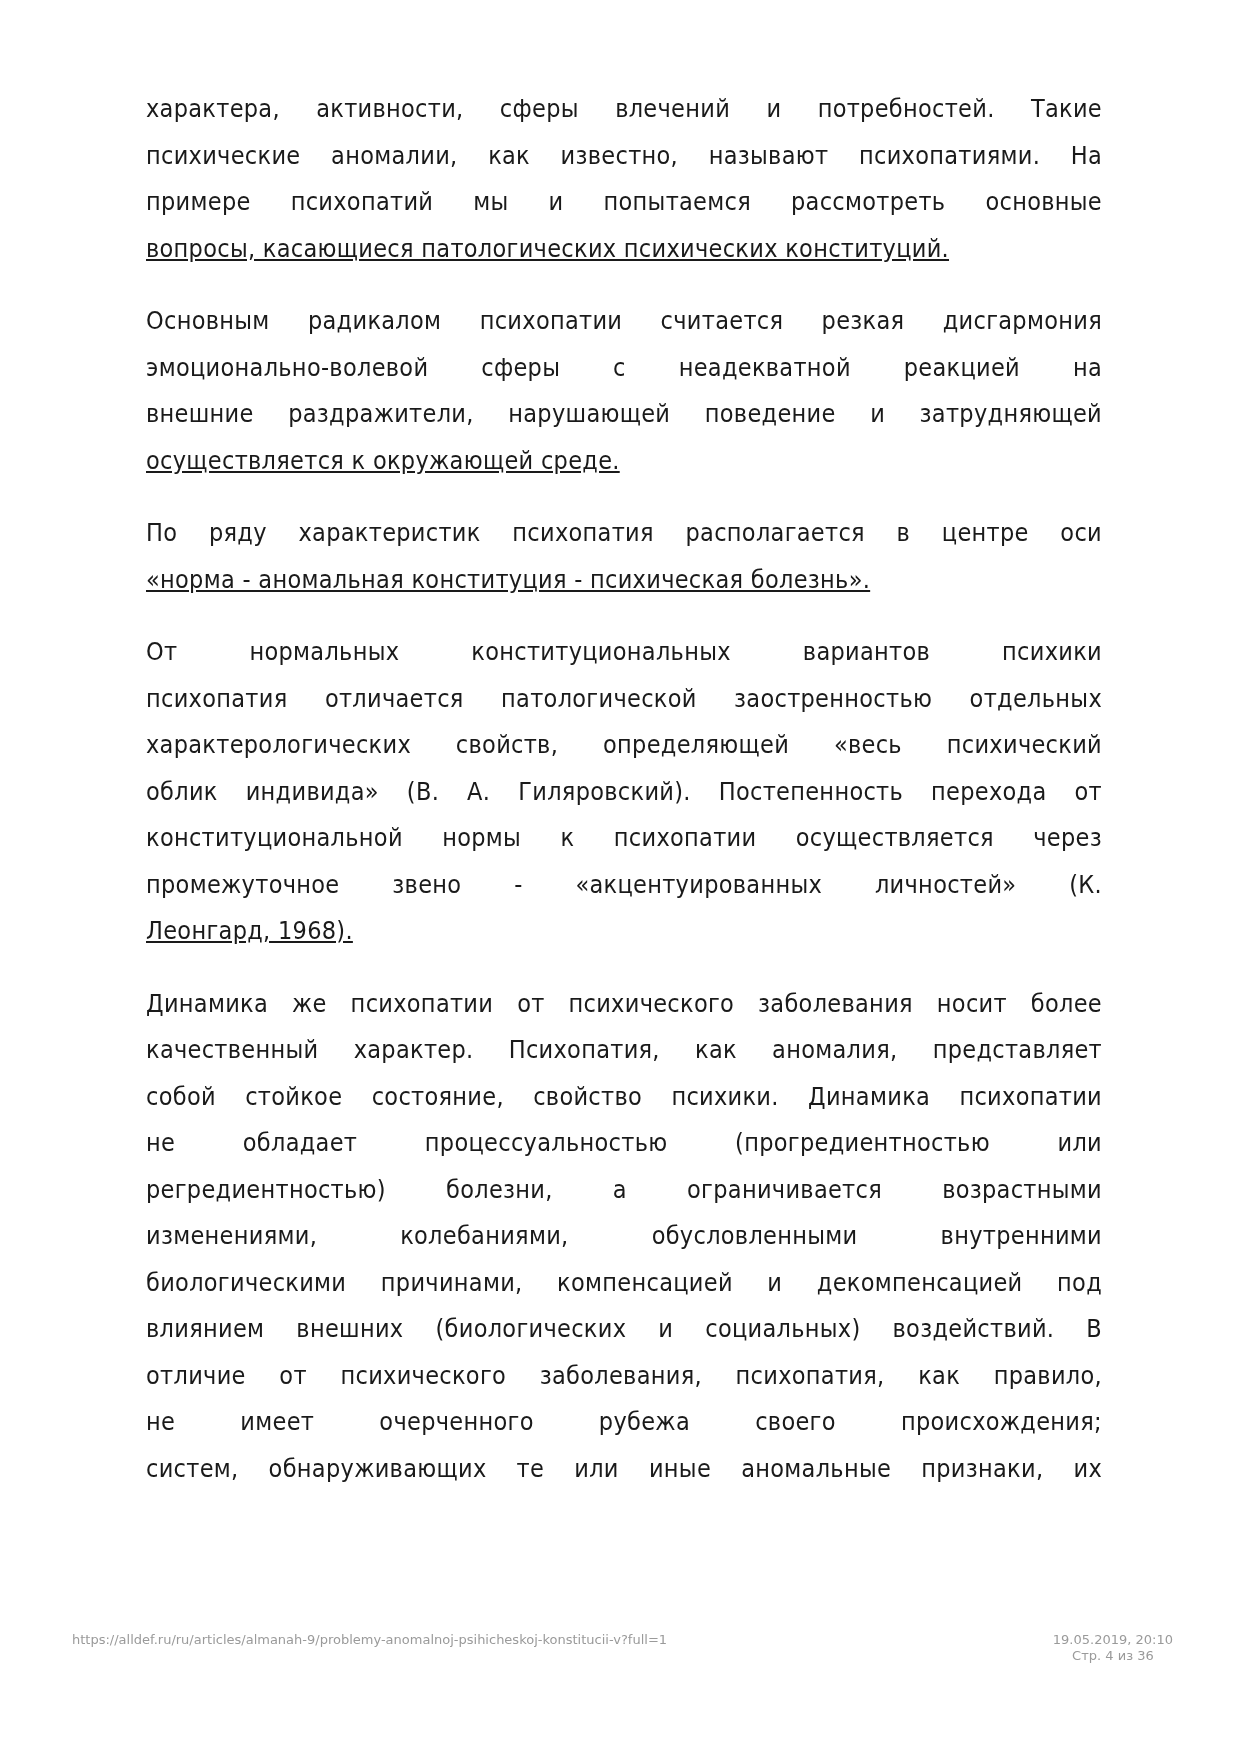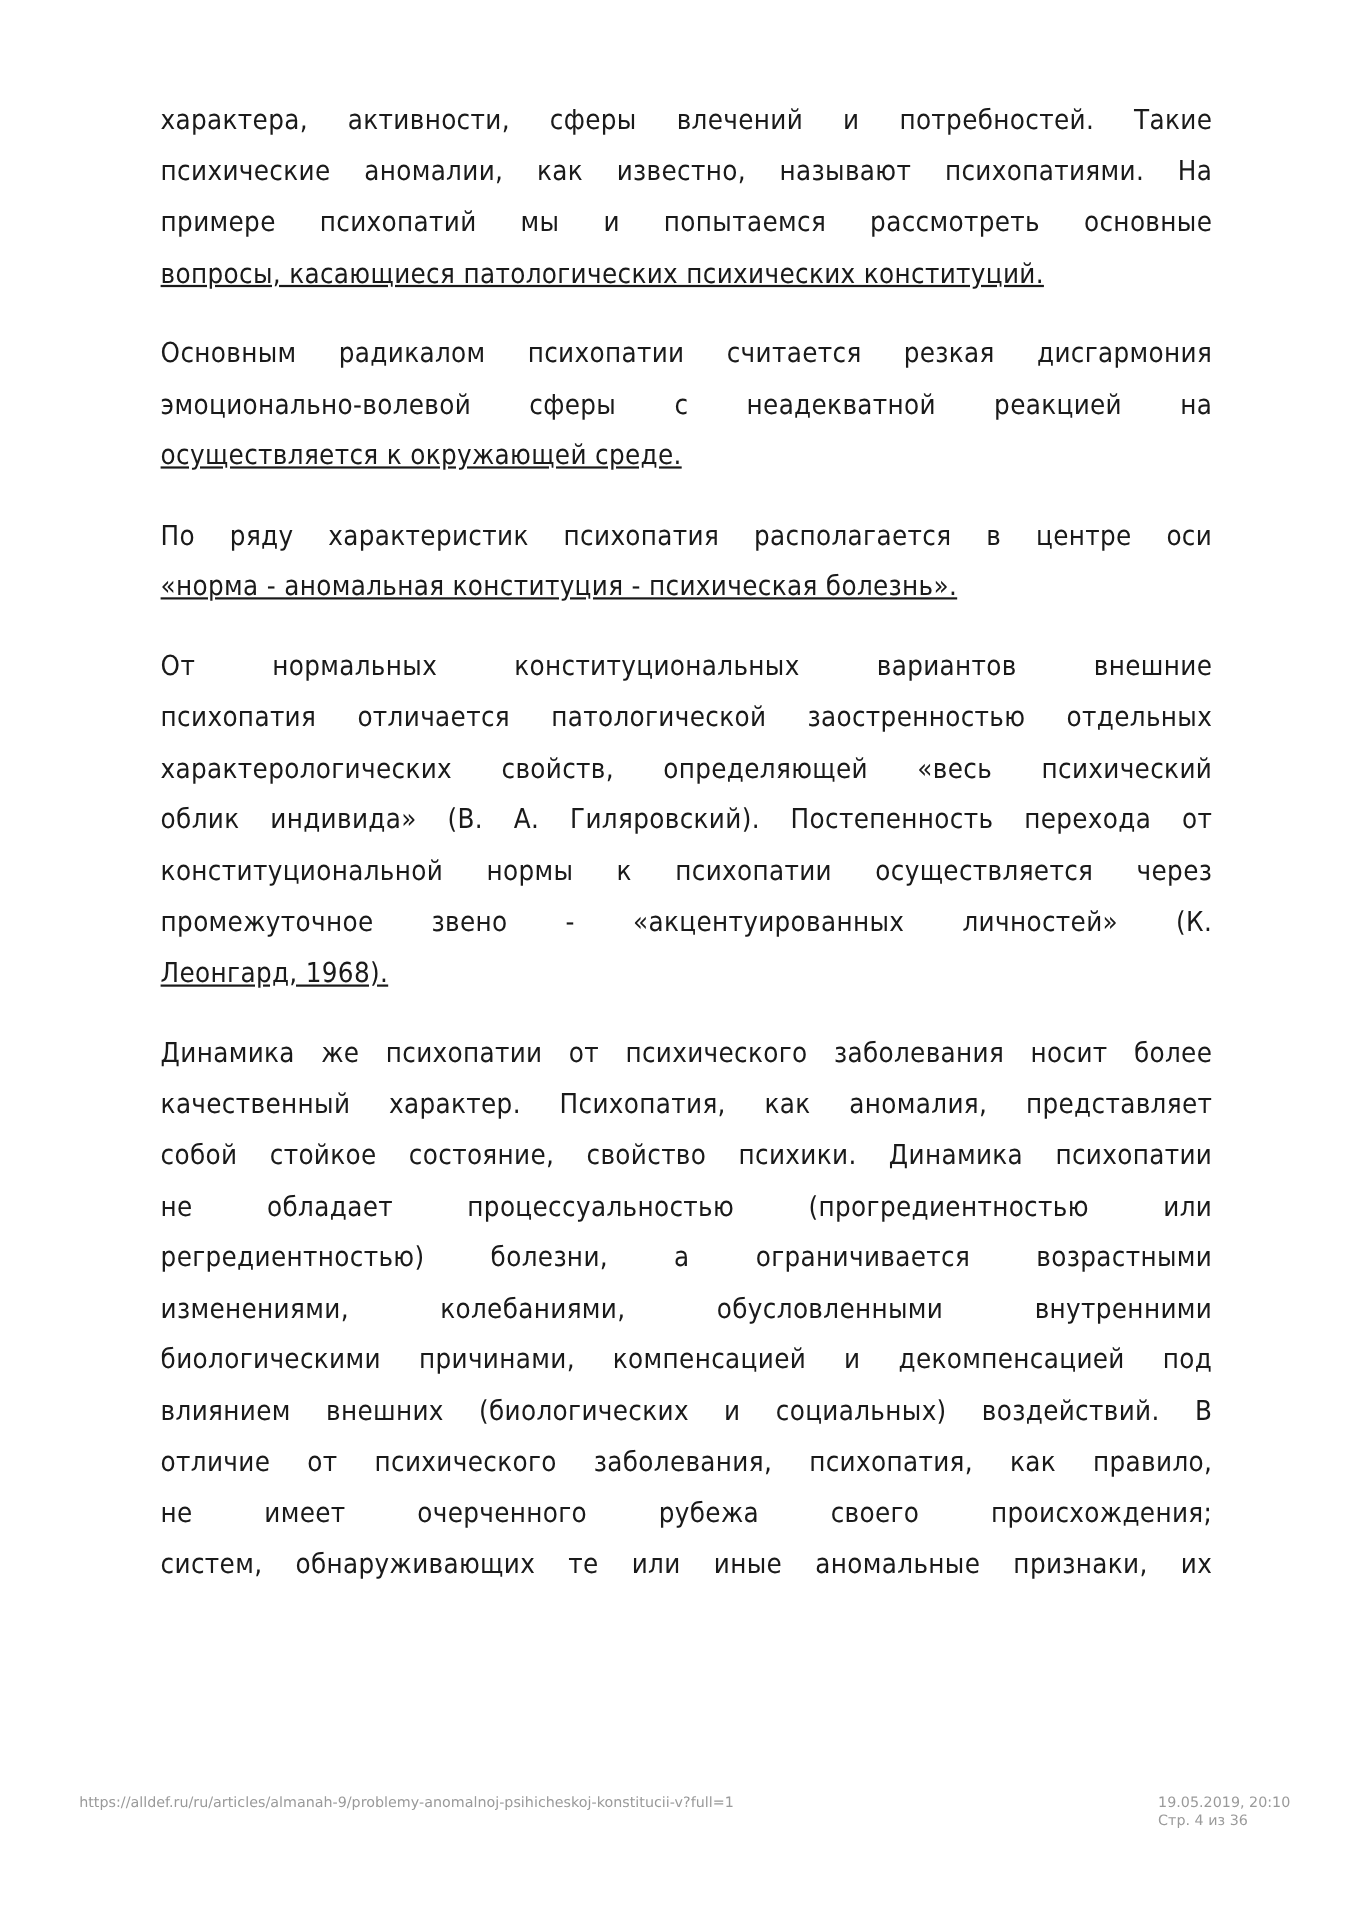--- a/index.html
+++ b/index.html
@@ -16,45 +16,46 @@
       text-align: justify; letter-spacing: 0.3px;
       font-stretch: condensed;
     }
     .para .line { display: block; text-align: justify; text-align-last: justify; white-space: nowrap; }
     .para .line.last { text-align-last: left; text-decoration: underline; }
     .footer-left {
       position: absolute; left: 72px; top: 1632px;
       font-size: 13px; color: #9a9a9a; font-family: "DejaVu Sans", sans-serif;
     }
     .footer-right {
-      position: absolute; right: 67px; top: 1632px; text-align: left;
+      position: absolute; right: 67px; top: 1632px; text-align: center;
       font-size: 13px; color: #9a9a9a; line-height: 16px;
     }
   </style>
 </head>
 <body>
 
 <div class="content">
   <p class="para">
     <span class="line">характера, активности, сферы влечений и потребностей. Такие</span>
     <span class="line">психические аномалии, как известно, называют психопатиями. На</span>
     <span class="line">примере психопатий мы и попытаемся рассмотреть основные</span>
     <span class="line last">вопросы, касающиеся патологических психических конституций.</span>
   </p>
   <p class="para">
     <span class="line">Основным радикалом психопатии считается резкая дисгармония</span>
     <span class="line">эмоционально-волевой сферы с неадекватной реакцией на</span>
+    <span class="line">внешние раздражители, нарушающей поведение и затрудняющей</span>
     <span class="line last">осуществляется к окружающей среде.</span>
   </p>
   <p class="para">
     <span class="line">По ряду характеристик психопатия располагается в центре оси</span>
     <span class="line last">«норма - аномальная конституция - психическая болезнь».</span>
   </p>
   <p class="para">
-    <span class="line">От нормальных конституциональных вариантов внешние</span>
+    <span class="line">От нормальных конституциональных вариантов психики</span>
     <span class="line">психопатия отличается патологической заостренностью отдельных</span>
     <span class="line">характерологических свойств, определяющей «весь психический</span>
     <span class="line">облик индивида» (В. А. Гиляровский). Постепенность перехода от</span>
     <span class="line">конституциональной нормы к психопатии осуществляется через</span>
     <span class="line">промежуточное звено - «акцентуированных личностей» (К.</span>
     <span class="line last">Леонгард, 1968).</span>
   </p>
   <p class="para">
     <span class="line">Динамика же психопатии от психического заболевания носит более</span>
     <span class="line">качественный характер. Психопатия, как аномалия, представляет</span>

